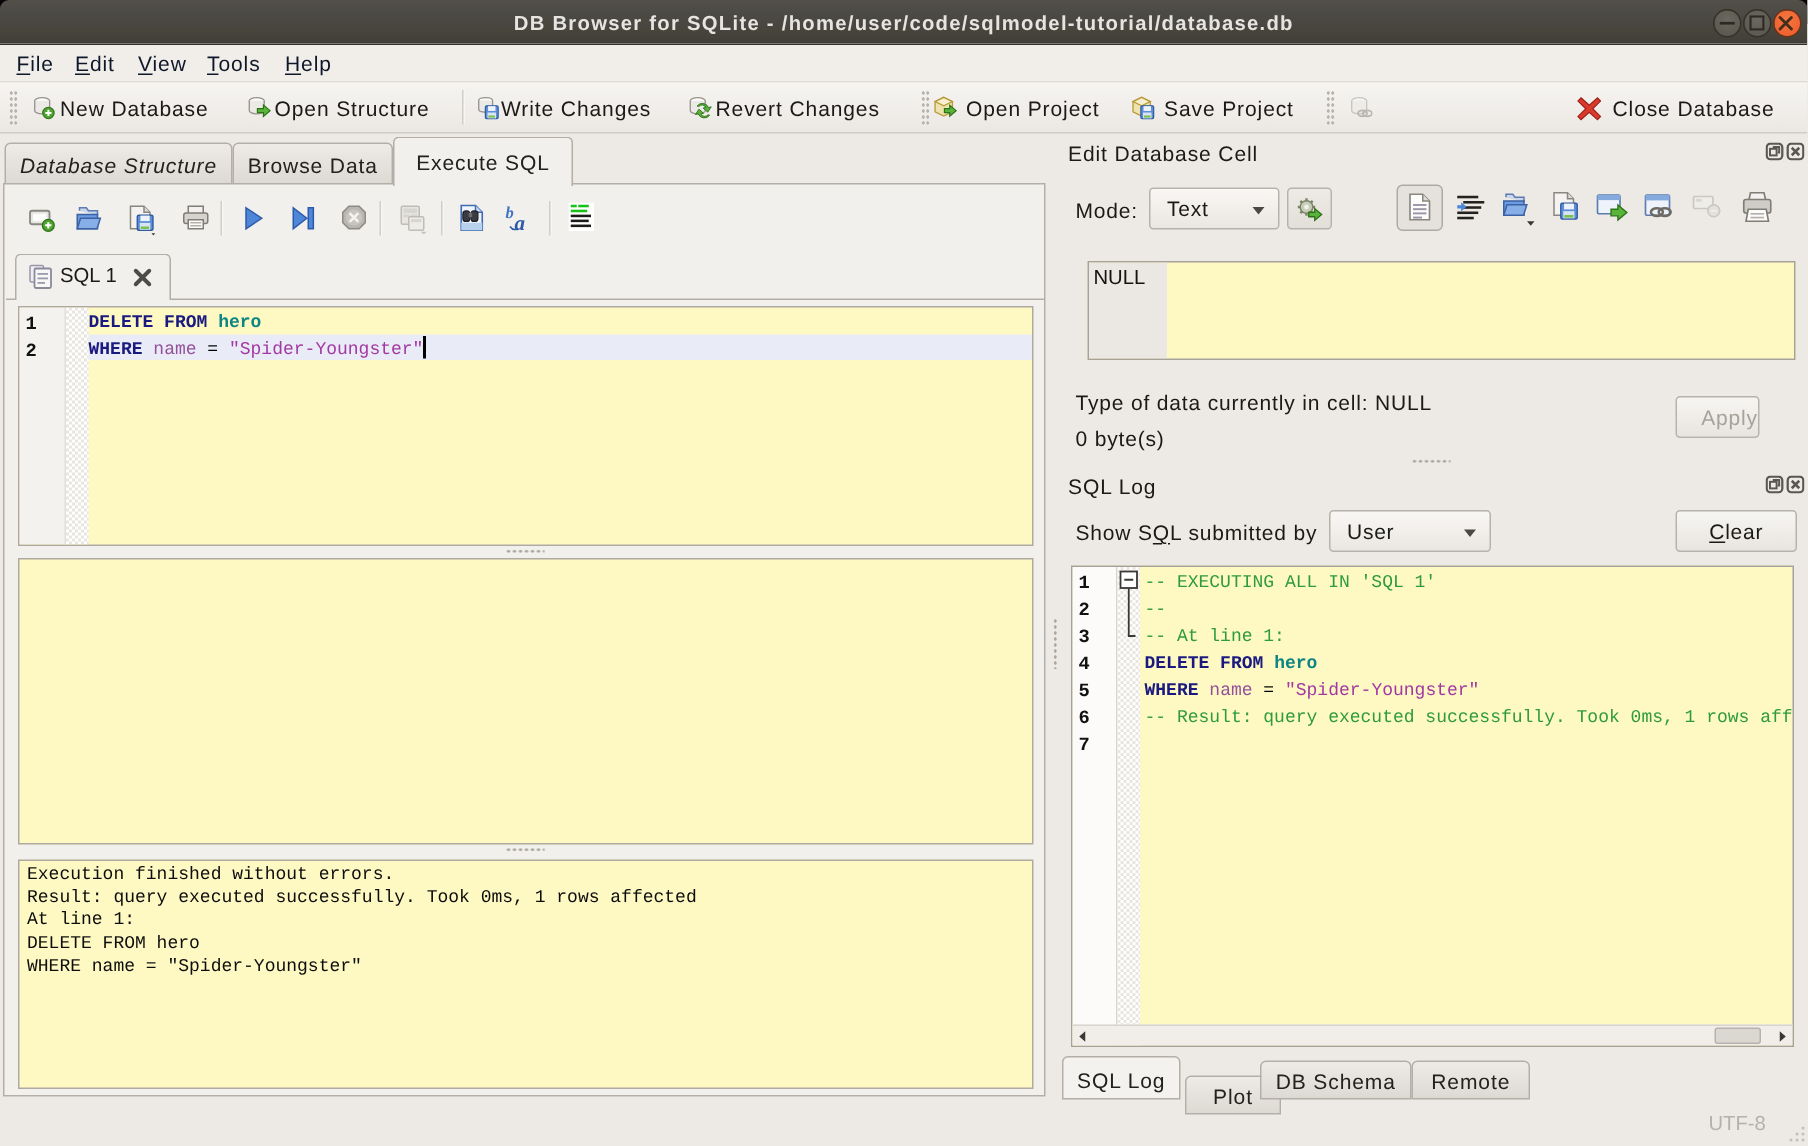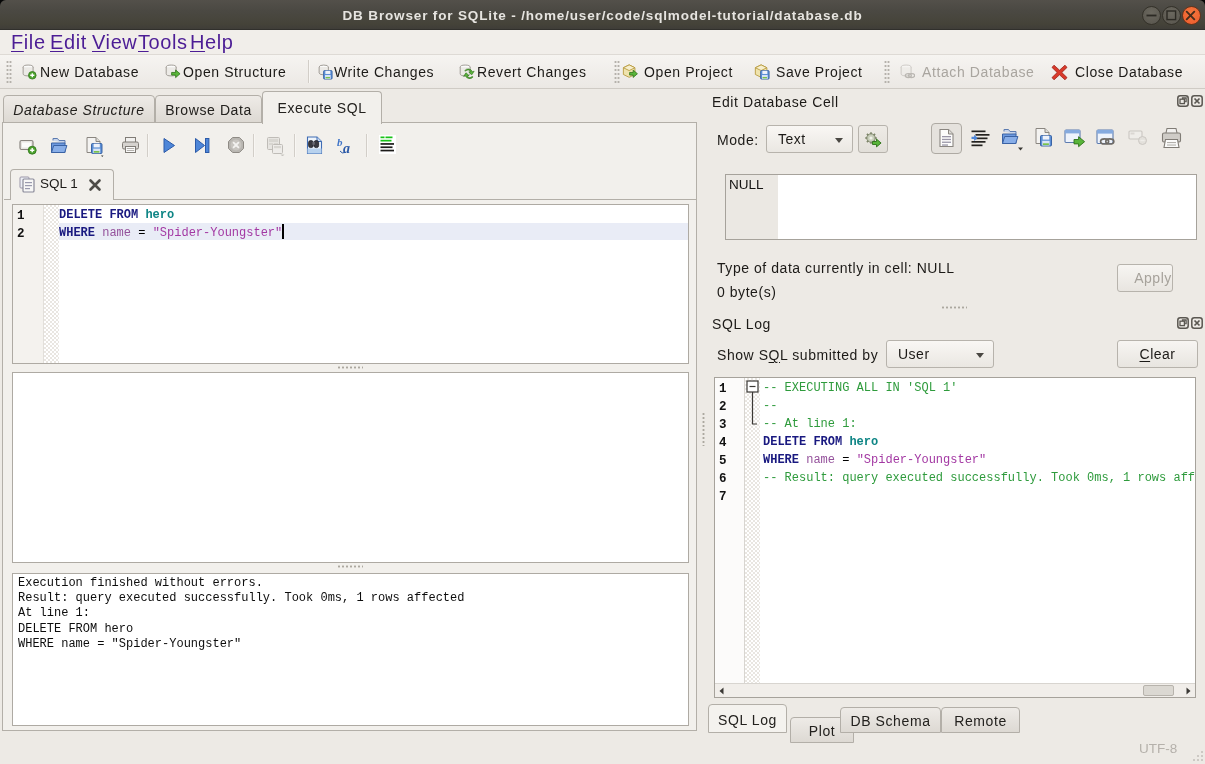--- a/index.html
+++ b/index.html
@@ -7,36 +7,36 @@
 .abs{position:absolute;}
 
 #cornerbg{position:absolute;top:0;left:0;width:1205px;height:16px;background:#060606;}
 #titlebar{position:absolute;top:0;left:0;width:1205px;height:30px;box-sizing:border-box;background:linear-gradient(#53504a 0%,#4b4943 35%,#454339 82%,#3f3d38 100%);border-radius:6px 6px 0 0;border-bottom:1px solid #31302c;}
 #title-text{position:absolute;top:0;left:0;width:1205px;height:30px;line-height:31px;text-align:center;color:#e6e4e0;font-size:13.5px;font-weight:bold;letter-spacing:0.85px;}
 .winbtn{position:absolute;top:6px;width:17px;height:17px;border-radius:50%;}
 .winbtn.gray{background:radial-gradient(circle at 50% 35%,#6b685f,#57544c);border:1px solid #343129;}
 .winbtn.orange{background:radial-gradient(circle at 50% 35%,#f4773d,#ee5a2c);border:1px solid #67331a;}
 
 #menubar{position:absolute;top:30px;left:0;width:1205px;height:24px;background:#f1eeea;border-bottom:1px solid #dedad5;}
-.menuitem{position:absolute;top:0;height:24px;line-height:25px;font-size:20px;letter-spacing:0.6px;color:#4c1d95;}
+.menuitem{position:absolute;top:0;height:24px;line-height:25px;font-size:14px;letter-spacing:0.6px;color:#0f172a;}
 .menuitem u{text-decoration-thickness:1px;text-underline-offset:2px;}
 
 #toolbar{position:absolute;top:55px;left:0;width:1205px;height:33px;background:linear-gradient(#f6f4f1,#ebe8e4);border-bottom:1px solid #cfcbc5;}
 .tbtext{position:absolute;top:0;height:33px;line-height:34px;font-size:14px;letter-spacing:0.6px;color:#1c1a17;}
 .tbtext.dis{color:#a9a59f;}
 .handle{position:absolute;top:5px;width:6px;height:23px;background-image:radial-gradient(circle,#b5b1ab 1px,transparent 1.2px);background-size:3px 4px;}
 .tsep{position:absolute;top:5px;width:1px;height:23px;background:#d2cec8;box-shadow:1px 0 0 #f8f6f3;}
 .ticon{position:absolute;top:8px;}
 
 .mtab{position:absolute;box-sizing:border-box;border:1px solid #b3afa8;border-radius:4px 4px 0 0;font-size:14px;letter-spacing:0.6px;color:#23211e;text-align:center;}
 .mtab.inactive{top:95px;height:28px;line-height:28px;background:linear-gradient(#eeebe7,#ddd9d3);}
 .mtab.active{top:91px;height:33px;line-height:33px;background:#f2f0ec;border-bottom:none;z-index:5;}
 
 #leftpane{position:absolute;left:2px;top:122px;width:695px;height:609px;background:#f2f0ec;border:1px solid #b3afa8;box-sizing:border-box;}
-.sunkbox{position:absolute;background:#ffffff;border:1px solid #aeaaa3;box-sizing:border-box;overflow:hidden;}
+.sunkbox{position:absolute;background:#fef9c3;border:1px solid #aeaaa3;box-sizing:border-box;overflow:hidden;}
 .gutter{position:absolute;top:0;bottom:0;background:#f4f2ee;border-right:1px solid #e2dfda;}
 .foldstrip{position:absolute;top:0;bottom:0;background:conic-gradient(#e9e6e1 25%,#ffffff 0 50%,#e9e6e1 0 75%,#ffffff 0);background-size:4px 4px;}
 .mono{font-family:"Liberation Mono",monospace;}
 .kw{color:#191980;font-weight:bold;}
 .tbl{color:#0e8585;font-weight:bold;}
 .idf{color:#94519b;}
 .str{color:#a338a3;}
 .cmt{color:#2e9b3c;}
 .lnum{font-family:"Liberation Mono",monospace;font-weight:bold;color:#111;font-size:12.5px;letter-spacing:0;}
 .dots-h{position:absolute;height:3px;background-image:radial-gradient(circle,#aca89f 1px,transparent 1.2px);background-size:4px 3px;width:26px;}
@@ -116,21 +116,20 @@
   <rect x="9.6" y="14.6" width="5" height="1.6" fill="#79c24c"></rect>
  </svg>
  <div class="tbtext" style="left:776px;">Save Project</div>
  <div class="handle" style="left:884px;"></div>
  <svg class="ticon" style="left:899px;top:9px;" width="16" height="16" viewBox="0 0 18 18" opacity="0.45">
   <ellipse cx="8" cy="3.6" rx="5.6" ry="2.4" fill="#fbfbfa" stroke="#97938c" stroke-width="1"></ellipse>
   <path d="M2.4 3.6 V11 a5.6 2.4 0 0 0 11.2 0 V3.6" fill="#eceae6" stroke="#97938c" stroke-width="1"></path>
   <ellipse cx="10.5" cy="13" rx="3.4" ry="2.2" fill="none" stroke="#7a766f" stroke-width="1.4"></ellipse>
   <ellipse cx="14.2" cy="13" rx="3.4" ry="2.2" fill="none" stroke="#7a766f" stroke-width="1.4"></ellipse>
  </svg>
- <div class="tbtext dis" style="left:922px;">Attach Database</div>
  <svg class="ticon" style="left:1051px;top:9px;" width="17" height="17" viewBox="0 0 17 17">
   <path d="M3 1.2 L8.5 6.2 L14 1.2 L16 3.4 L10.8 8.5 L16 13.6 L14 15.8 L8.5 10.8 L3 15.8 L1 13.6 L6.2 8.5 L1 3.4 Z" fill="#d93a2b" stroke="#9c2218" stroke-width="0.8"></path>
  </svg>
  <div class="tbtext" style="left:1075px;">Close Database</div>
 </div>
 <div id="maintabs">
  <div class="mtab inactive" style="left:3px;width:152px;font-style:italic;">Database Structure</div>
  <div class="mtab inactive" style="left:155px;width:107px;">Browse Data</div>
  <div class="mtab active" style="left:262px;width:120px;">Execute SQL</div>
 </div>

